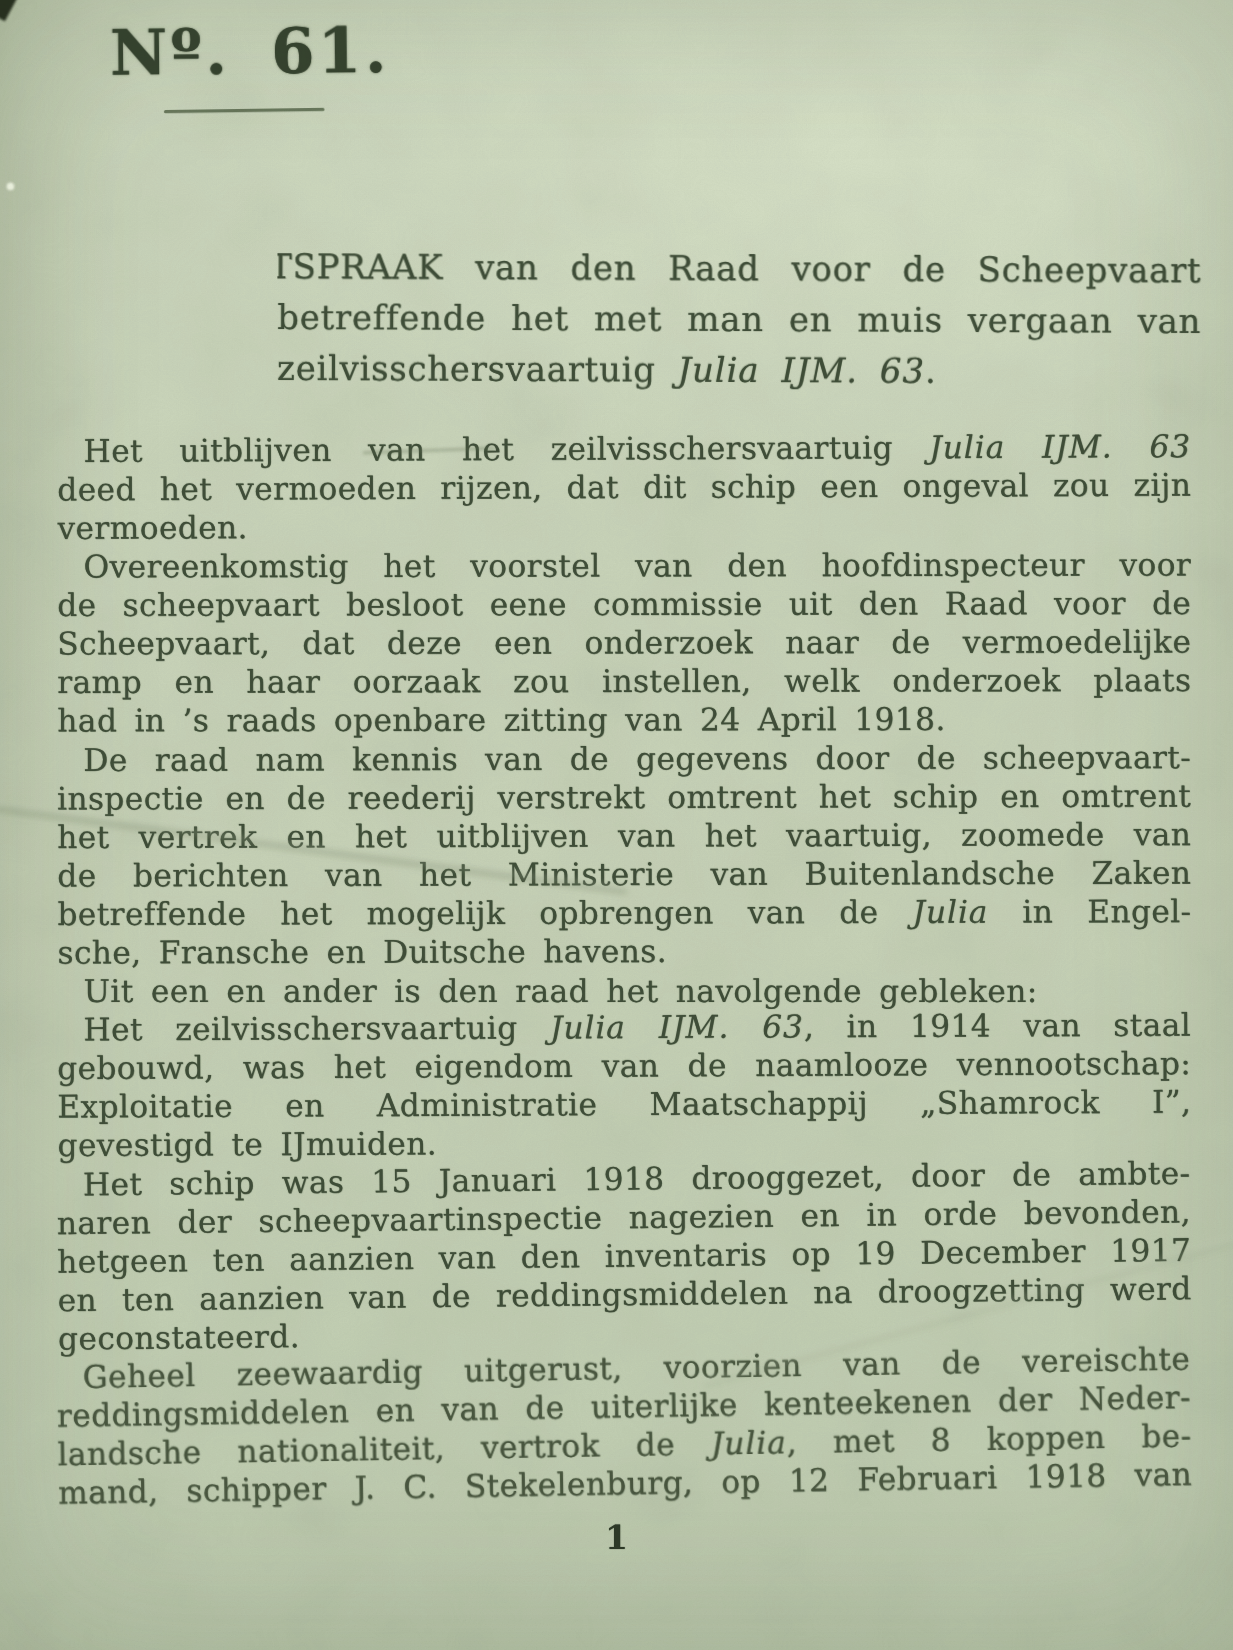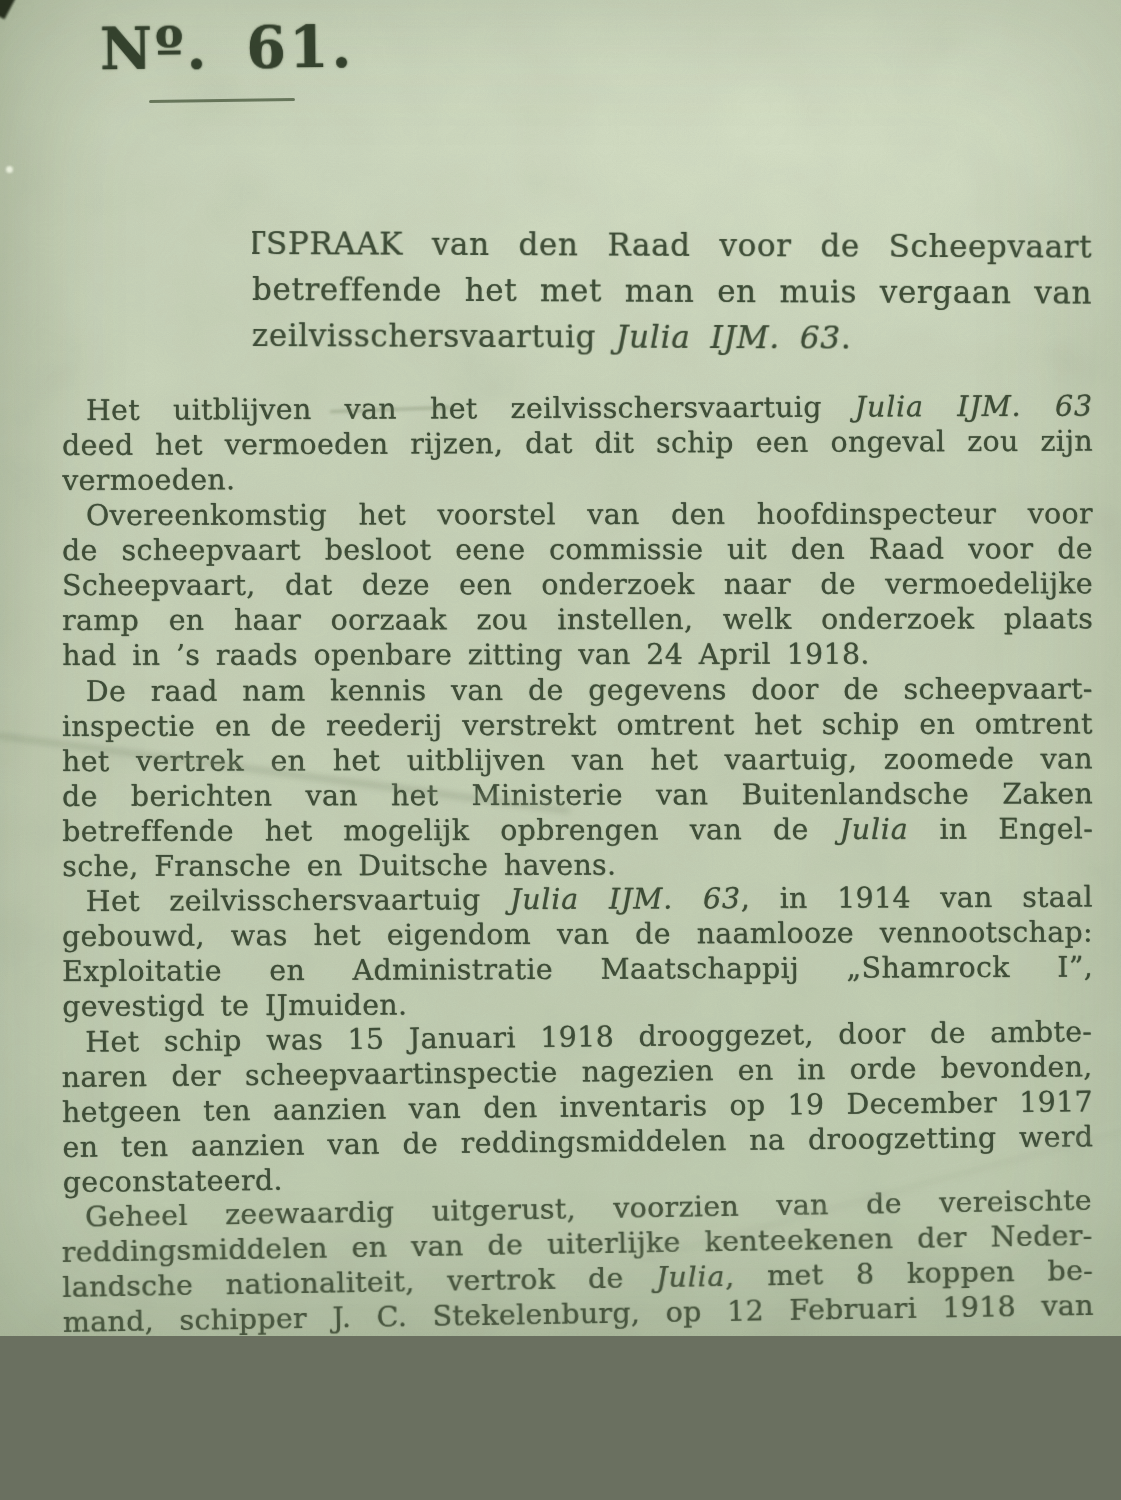--- a/index.html
+++ b/index.html
@@ -1,19 +1,19 @@
 <!DOCTYPE html>
 <html style="--paper: #c7d2b7; --ink: #3f4e38;"><head>
 <meta charset="utf-8">
 <style>
   * { margin:0; padding:0; box-sizing:border-box; }
   html,body { background:#6a7060; }
   .page {
     position:relative;
-    width:1121px; height:1336px;
+    width:1121px; height:1500px;
     margin:0 auto;
     overflow:hidden;
     font-family:"DejaVu Serif","Liberation Serif",serif;
     background-color:var(--paper,#c7d2b7);
     background-image:
       radial-gradient(ellipse 950px 520px at 68% 8%, rgba(224,233,208,0.55), rgba(224,233,208,0) 62%),
       linear-gradient(97deg, rgba(130,145,110,0.20) 0, rgba(130,145,110,0) 10%),
       linear-gradient(to bottom, #ccd7bd 0%, #c7d2b7 55%, #c1ceb2 88%, #bac7ab 100%);
     box-shadow: inset 0 0 150px rgba(80,95,65,0.20);
     text-decoration: underline;
@@ -41,21 +41,21 @@
     font-size:31px; line-height:46px; word-spacing:0.30em; letter-spacing:0.6px;
     transform:rotate(0.25deg); transform-origin:0 50%;
     text-shadow:0.3px 0.3px 0.7px rgba(60,75,52,0.55), -0.3px -0.3px 1px rgba(60,75,52,0.3);
     filter:blur(0.2px);
   }
   .title-block .line { height:46px; }
   .title-block .outd { text-indent:-47px; }
 
   
   .body-text {
-    position:absolute; left:62px; top:393px; width:1031px;
+    position:absolute; left:52px; top:393px; width:1031px;
     font-size:28.5px; line-height:35.1px; word-spacing:0.22em; letter-spacing:0.3px;
     text-shadow:0.3px 0.3px 0.7px rgba(60,75,52,0.55), -0.3px -0.3px 1px rgba(60,75,52,0.3);
     filter:blur(0.15px);
   }
   .body-text .line { height:35.1px; }
   .ind { text-indent:24px; }
 
   
   .line { text-align:justify; overflow:hidden; white-space:normal; }
   .line::after { content:""; display:inline-block; width:100%; height:0; }
@@ -130,20 +130,23 @@
         <div class="line nj"><span>had in ’s raads openbare zitting van 24 April 1918.</span></div>
       </div>
       <div class="para p3">
         <div class="line ind"><span>De raad nam kennis van de gegevens door de scheepvaart-</span></div>
         <div class="line"><span>inspectie en de reederij verstrekt omtrent het schip en omtrent</span></div>
         <div class="line"><span>het vertrek en het uitblijven van het vaartuig, zoomede van</span></div>
         <div class="line"><span>de berichten van het Ministerie van Buitenlandsche Zaken</span></div>
         <div class="line"><span>betreffende het mogelijk opbrengen van de </span><i>Julia</i><span> in Engel-</span></div>
         <div class="line nj"><span>sche, Fransche en Duitsche havens.</span></div>
       </div>
+      <div class="para p4">
+        <div class="line nj ind"><span>Uit een en ander is den raad het navolgende gebleken:</span></div>
+      </div>
       <div class="para p5">
         <div class="line ind"><span>Het zeilvisschersvaartuig </span><i>Julia IJM. 63</i><span>, in 1914 van staal</span></div>
         <div class="line"><span>gebouwd, was het eigendom van de naamlooze vennootschap:</span></div>
         <div class="line"><span>Exploitatie en Administratie Maatschappij „Shamrock I”,</span></div>
         <div class="line nj"><span>gevestigd te IJmuiden.</span></div>
       </div>
       <div class="para p6">
         <div class="line ind"><span>Het schip was 15 Januari 1918 drooggezet, door de ambte-</span></div>
         <div class="line"><span>naren der scheepvaartinspectie nagezien en in orde bevonden,</span></div>
         <div class="line"><span>hetgeen ten aanzien van den inventaris op 19 December 1917</span></div>

